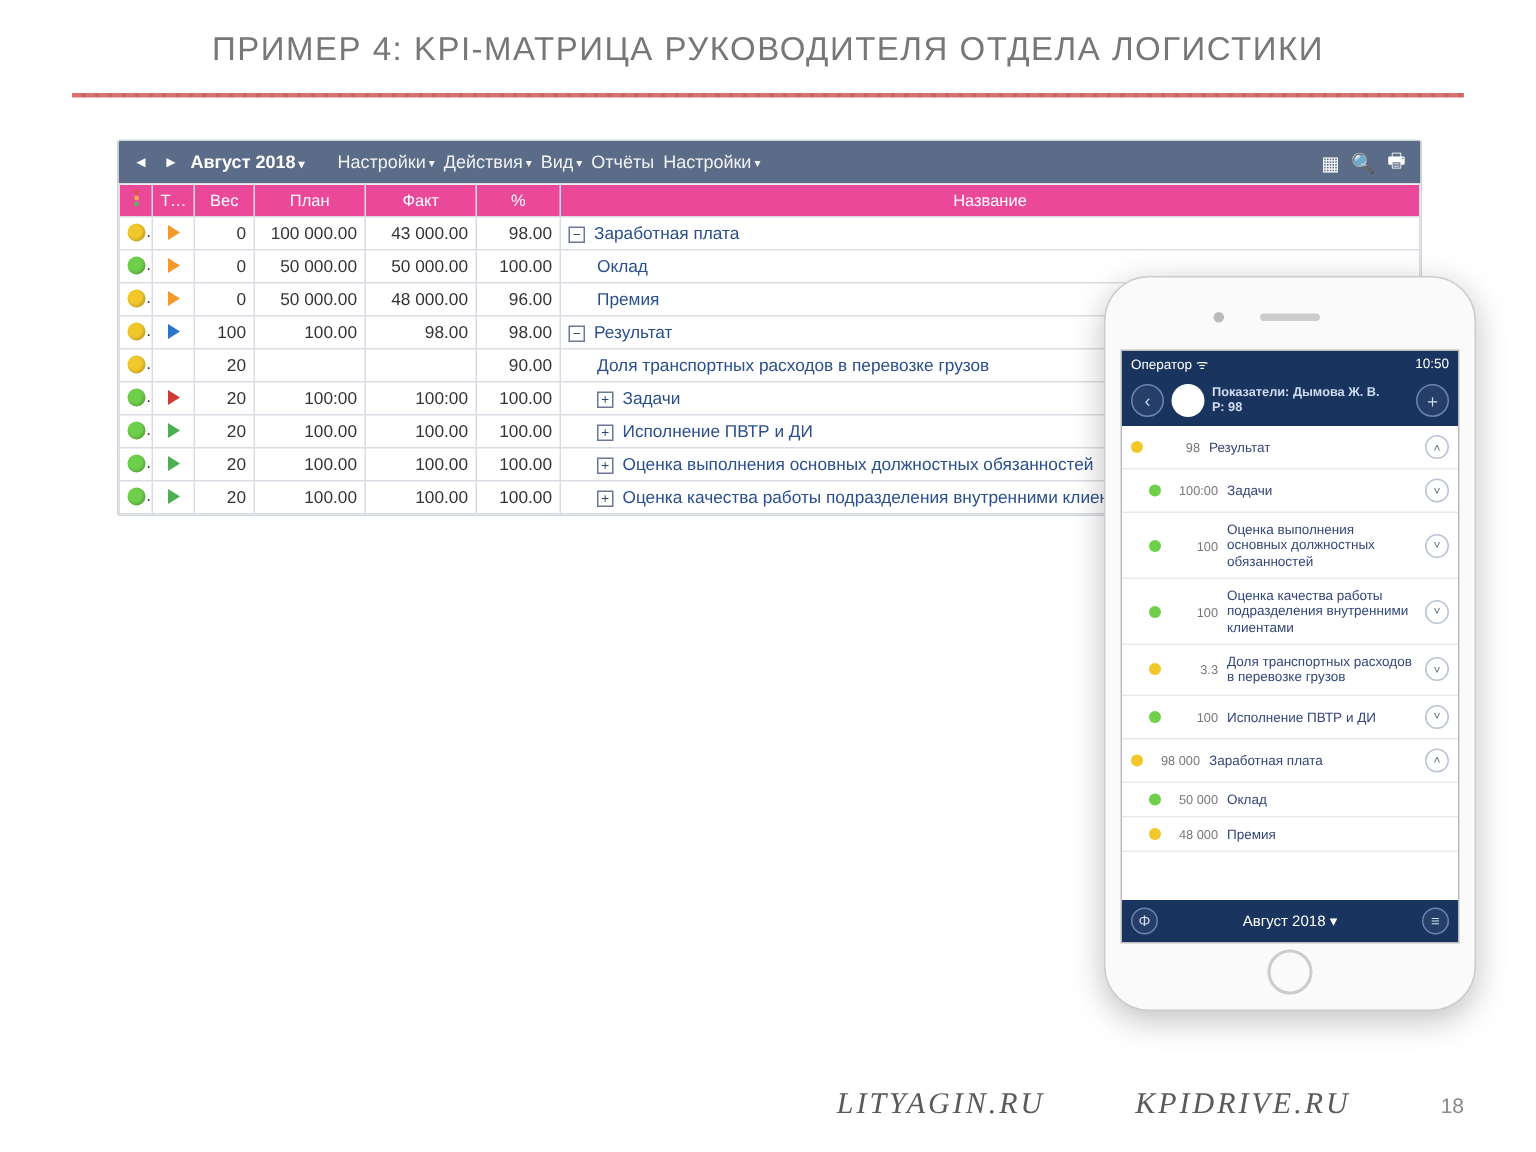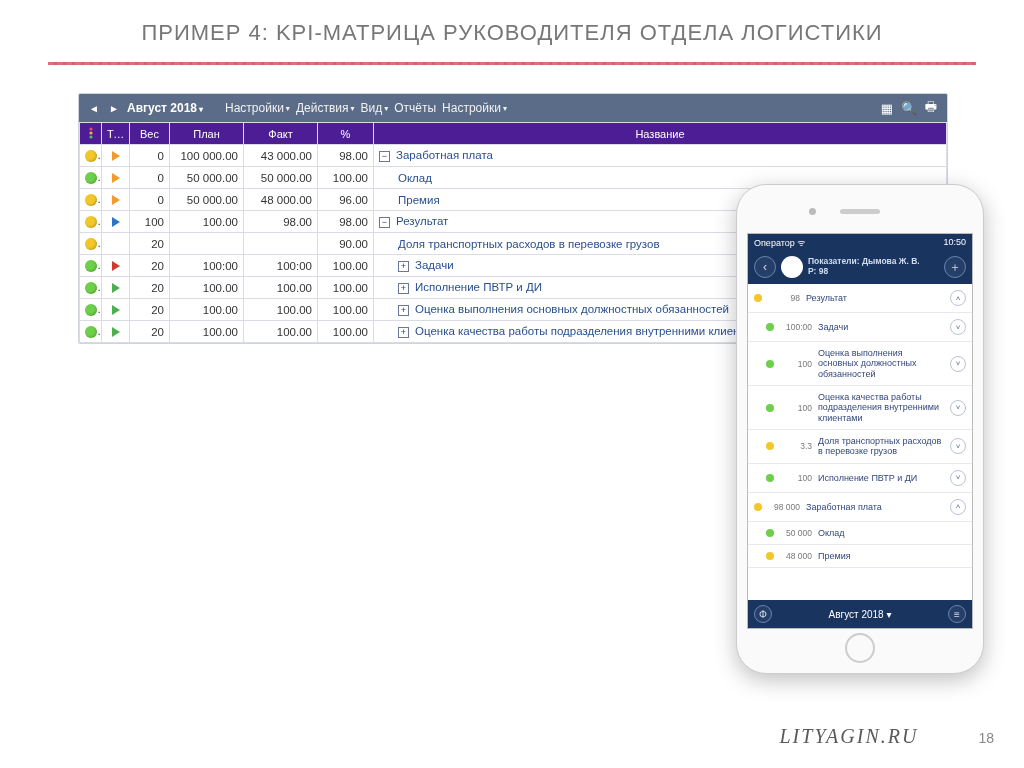--- a/index.html
+++ b/index.html
@@ -13,21 +13,21 @@
 .toolbar { background: #5a6c87; color: #fff; display: flex; align-items: center; height: 28px; padding: 0 8px; gap: 6px; }
 .nav-btn { width: 14px; height: 14px; display: inline-flex; align-items: center; justify-content: center; cursor: pointer; font-size: 10px; }
 .toolbar .period { font-weight: bold; font-size: 12px; }
 .toolbar .caret { font-size: 8px; margin-left: 2px; }
 .menu-item { color: #f2f2f2; font-size: 12px; cursor: pointer; display: inline-flex; align-items: center; }
 .toolbar-spacer { flex: 1; }
 .toolbar-icon { width: 16px; height: 16px; display: inline-flex; align-items: center; justify-content: center; cursor: pointer; font-size: 13px; }
 
 table.kpi { border-collapse: collapse; width: 100%; table-layout: fixed; }
 table.kpi th, table.kpi td { border: 1px solid #d9dde3; padding: 3px 5px; height: 22px; white-space: nowrap; overflow: hidden; text-overflow: ellipsis; }
-table.kpi th { background: #4c1d95; color: #fff; font-weight: 500; font-size: 11px; text-align: center; }
+table.kpi th { background: #ec4899; color: #fff; font-weight: 500; font-size: 11px; text-align: center; }
 table.kpi td { font-size: 11.5px; }
 .col-status { width: 22px; }
 .col-type { width: 28px; }
 .col-weight { width: 40px; }
 .col-plan { width: 74px; }
 .col-fact { width: 74px; }
 .col-pct { width: 56px; }
 .col-name { }
 td.num { text-align: right; }
 td.center { text-align: center; }
@@ -57,21 +57,21 @@
 .phone-row { border-bottom: 1px solid #e6e9ee; padding: 6px 6px; display: flex; align-items: center; gap: 6px; }
 .phone-row .mdot { width: 8px; height: 8px; border-radius: 50%; flex-shrink: 0; }
 .phone-row .mval { width: 32px; text-align: right; color: #777; font-size: 8.5px; flex-shrink: 0; }
 .phone-row .mtxt { flex: 1; font-size: 9px; color: #34477a; line-height: 1.15; }
 .phone-row .mchev { width: 16px; height: 16px; border: 1px solid #b9c3d6; border-radius: 50%; display: flex; align-items: center; justify-content: center; font-size: 8px; color: #5a6c87; flex-shrink: 0; }
 .phone-row.indent { padding-left: 18px; }
 .mdot.green { background: #6dcf4a; }
 .mdot.yellow { background: #f2c72a; }
 .phone-footer { background: #19345f; color: #fff; height: 28px; display: flex; align-items: center; justify-content: space-between; padding: 0 6px; font-size: 10px; }
 
-.footer { position: absolute; bottom: 20px; right: 30px; display: flex; align-items: baseline; gap: 60px; font-family: Georgia, serif; font-style: italic; font-size: 20px; color: #5a5a5a; letter-spacing: 2px; }
+.footer { position: absolute; bottom: 20px; right: 48px; display: flex; align-items: baseline; gap: 60px; font-family: Georgia, serif; font-style: italic; font-size: 20px; color: #5a5a5a; letter-spacing: 2px; }
 .page-num { font-style: normal; font-family: Liberation Sans, sans-serif; font-size: 14px; color: #888; letter-spacing: 0; }
 </style>
 </head>
 <body>
 
 <div class="slide-title">ПРИМЕР 4:  KPI-МАТРИЦА РУКОВОДИТЕЛЯ ОТДЕЛА ЛОГИСТИКИ</div>
 <div class="divider"></div>
 
 <div class="app-window">
   <div class="toolbar">
@@ -292,14 +292,15 @@
       <span class="phone-circle" style="width:18px;height:18px;font-size:10px">Φ</span>
       <span><span>Август 2018</span> ▾</span>
       <span class="phone-circle" style="width:18px;height:18px;font-size:10px">≡</span>
     </div>
   </div>
   <div class="phone-home"></div>
 </div>
 
 <div class="footer">
   <span>LITYAGIN.RU</span>
+  <span>KPIDRIVE.RU</span>
   <span class="page-num">18</span>
 </div>
 
 </body></html>

